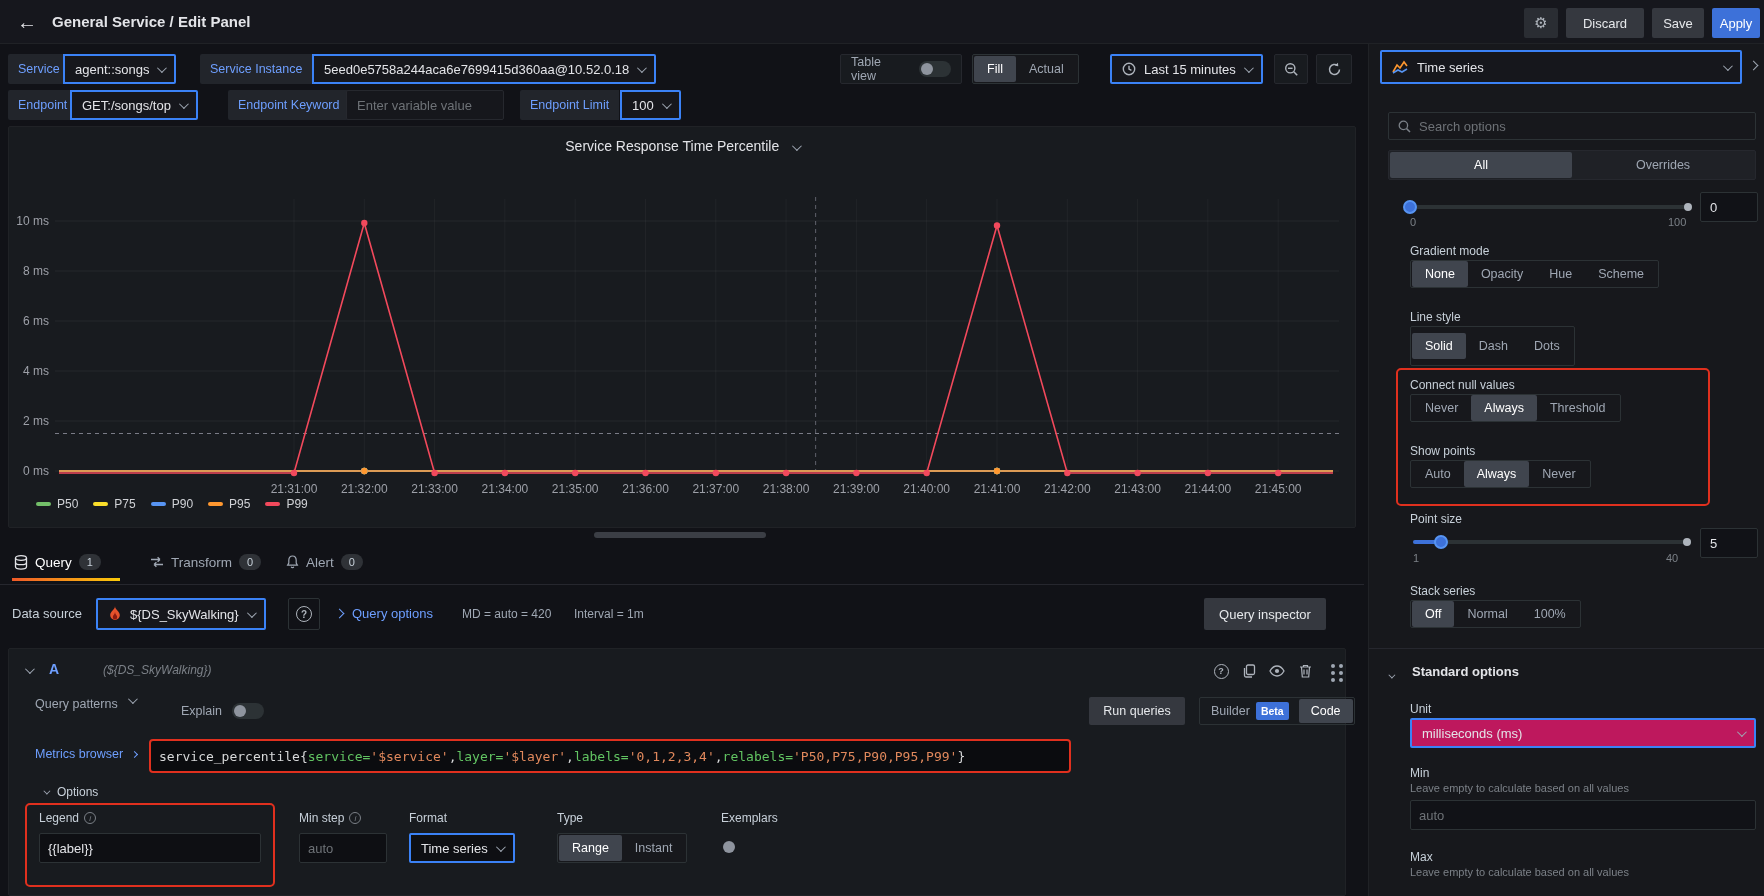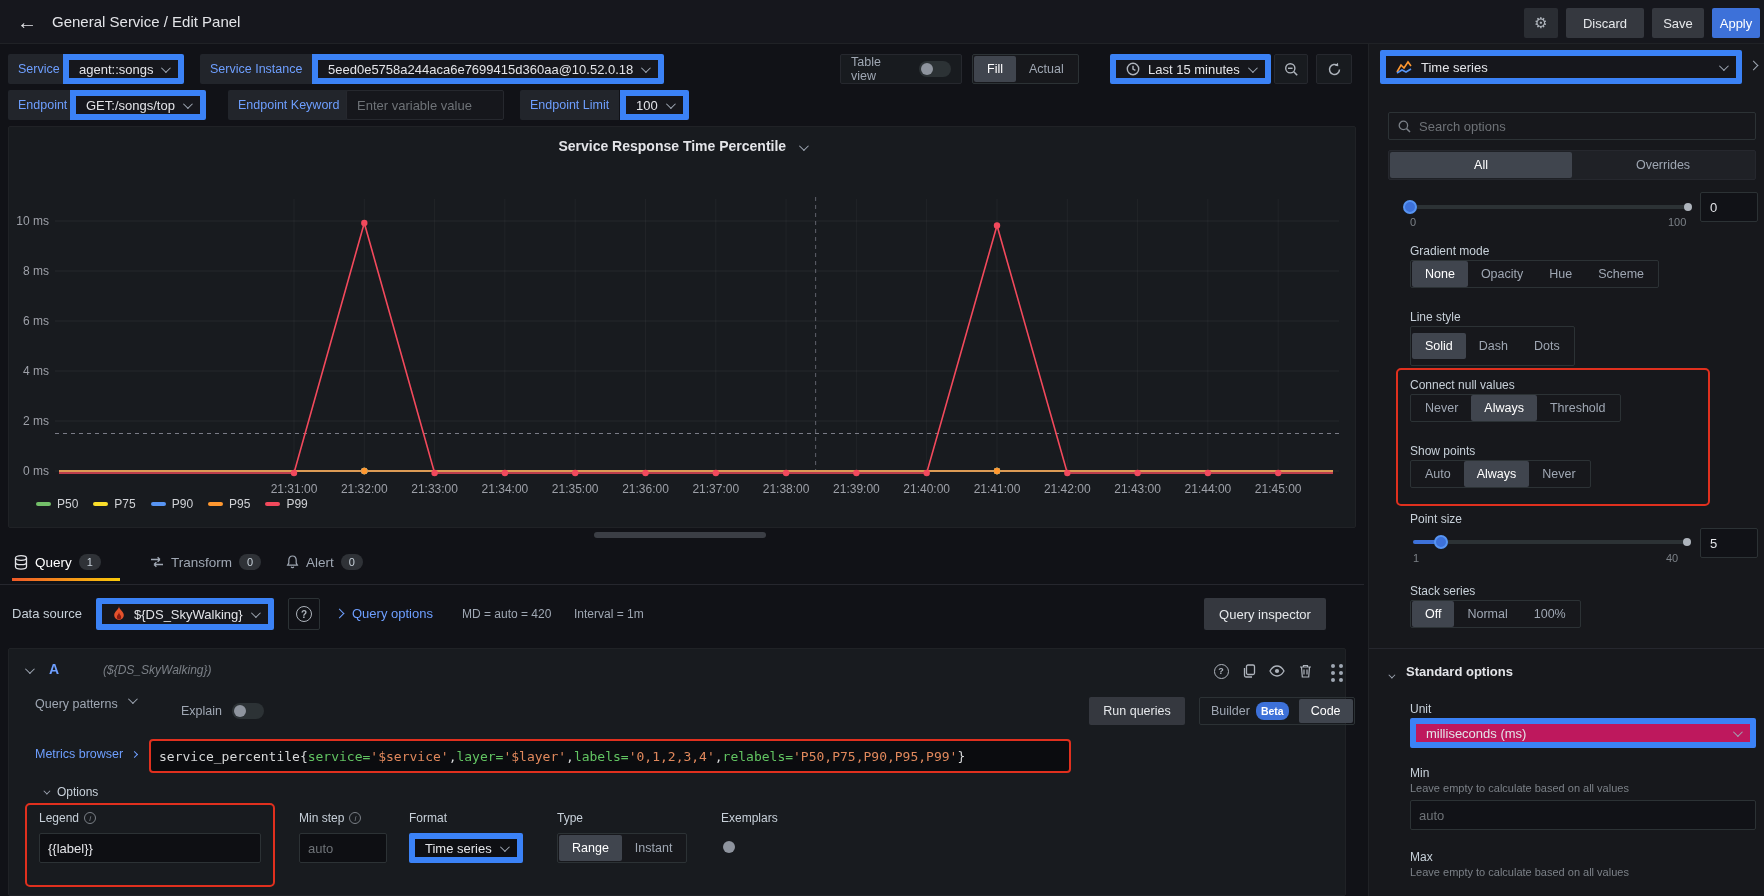--- a/index.html
+++ b/index.html
@@ -3,32 +3,32 @@
 <meta charset="utf-8">
 <style>
   * { margin:0; padding:0; box-sizing:border-box; }
   html,body { width:1764px; height:896px; background:#111217; overflow:hidden;
     font-family:"Liberation Sans","DejaVu Sans",sans-serif; color:#d8d9da; }
   .abs { position:absolute; }
   #stage { position:relative; width:1764px; height:896px; }
 
   
   #header { left:0; top:0; width:1764px; height:44px; background:#16171d; border-bottom:1px solid #202226; }
-  .hdr-title { font-size:15px; font-weight:400; color:#e3e4e8; }
+  .hdr-title { font-size:15px; font-weight:700; color:#e3e4e8; }
   .btn { display:inline-flex; align-items:center; justify-content:center; border-radius:2px;
     font-size:13px; font-weight:500; cursor:pointer; }
   .btn-sec { background:#35383f; color:#e6e8eb; }
   .btn-blue { background:#3d71d9; color:#fff; }
   .icon-btn { display:inline-flex; align-items:center; justify-content:center; color:#aeb4bc;
     border-radius:2px; cursor:pointer; }
 
   
   .chip { display:inline-flex; align-items:center; justify-content:center; background:#22252b;
     color:#6e9fff; font-size:12.5px; font-weight:500; height:30px; padding:0 10px; border-radius:2px 0 0 2px; }
-  .valbox { display:inline-flex; align-items:center; gap:8px; background:#16171c; border:6px solid #3b82f6;
+  .valbox { display:inline-flex; align-items:center; gap:8px; background:#16171c; border:2px solid #3b82f6;
     color:#e3e4e8; font-size:13px; height:30px; padding:0 10px; border-radius:0 2px 2px 0; cursor:pointer; }
   .vinput { background:#16171c; border:1px solid #26282e; color:#e3e4e8; font-size:13px; height:30px;
     padding:0 10px; border-radius:2px; }
   .vinput::placeholder, input::placeholder { color:#6e7277; }
 
   
   .chev { display:inline-block; width:7px; height:7px; border-right:1.5px solid currentColor;
     border-bottom:1.5px solid currentColor; }
   .chev-down { transform:rotate(45deg) translateY(-2px); }
   .chev-right { transform:rotate(-45deg); }
@@ -150,21 +150,21 @@
   <div class="abs chip" style="left:228px; top:90px;">Endpoint Keyword</div>
   <input class="abs vinput" style="left: 346px; top: 90px; width: 158px;" placeholder="Enter variable value">
   <div class="abs chip" style="left:520px; top:90px;">Endpoint Limit</div>
   <div class="abs valbox" style="left:620px; top:90px;">
     <span>100</span>
     <span class="chev chev-down dim"></span>
   </div>
 
   <div class="abs card" style="left:8px; top:126px; width:1348px; height:402px;">
     <div style="position:absolute; left:0; top:10px; width:100%; text-align:center;">
-      <span style="font-size:14px; font-weight:700; color:#e3e4e8;">Service Response Time Percentile</span>
+      <span style="font-size:14px; font-weight:400; color:#e3e4e8;">Service Response Time Percentile</span>
       <span class="chev chev-down dim" style="margin-left:8px;"></span>
     </div>
     <svg id="chart-svg" width="1348" height="372" style="position:absolute; left:0; top:0;">
         <line x1="46" x2="1330" y1="344" y2="344" stroke="rgba(255,255,255,0.06)"></line>
         <text class="axis-text" x="40" y="348" text-anchor="end">0 ms</text>
         <line x1="46" x2="1330" y1="294" y2="294" stroke="rgba(255,255,255,0.06)"></line>
         <text class="axis-text" x="40" y="298" text-anchor="end">2 ms</text>
         <line x1="46" x2="1330" y1="244" y2="244" stroke="rgba(255,255,255,0.06)"></line>
         <text class="axis-text" x="40" y="248" text-anchor="end">4 ms</text>
         <line x1="46" x2="1330" y1="194" y2="194" stroke="rgba(255,255,255,0.06)"></line>
@@ -345,21 +345,21 @@
     </div>
     <div class="abs" style="left:172px; top:48px; display:flex; align-items:center; gap:10px; height:28px;">
       <span class="dim" style="font-size:12.5px;">Explain</span>
       <span class="toggle"></span>
     </div>
     <div class="abs btn btn-sec" style="left:1080px; top:48px; width:96px; height:28px; font-size:12.5px;">Run queries</div>
     <div class="abs" style="left:1190px; top:48px; height:28px; display:flex; align-items:center; border:1px solid #2c3235;
          border-radius:2px; padding:1px;">
       <span style="display:inline-flex; align-items:center; gap:6px; padding:0 10px; font-size:12.5px; color:#9fa7b3; cursor:pointer;">
         <span>Builder</span>
-        <span style="background:#3d71d9; color:#fff; font-size:10.5px; font-weight:700; border-radius:8px; padding:3px 5px;">Beta</span>
+        <span style="background:#3d71d9; color:#fff; font-size:10.5px; font-weight:700; border-radius:2px; padding:3px 5px;">Beta</span>
       </span>
       <span style="display:inline-flex; align-items:center; height:24px; padding:0 12px; font-size:12.5px; color:#fff;
             background:#40454e; border-radius:2px; font-weight:500; cursor:pointer;">Code</span>
     </div>
 
     
     <div class="abs" style="left:26px; top:98px; display:flex; align-items:center; gap:9px; cursor:pointer;">
       <span style="font-size:12.5px; font-weight:500; color:#6e9fff;">Metrics browser</span>
       <span class="chev chev-right" style="color:#6e9fff; width:5px; height:5px;"></span>
     </div>
@@ -491,21 +491,21 @@
 
   <div class="abs sect-lbl" style="left:1410px; top:584px;">Stack series</div>
   <div class="abs seg" style="left:1410px; top:600px; height:28px;">
       <span class="active">Off</span>
       <span>Normal</span>
       <span>100%</span>
     </div>
 
   <div class="abs" style="left:1369px; top:648px; width:395px; height:1px; background:#26272e;"></div>
 
-  <div class="abs" style="left:1388px; top:664px; display:flex; align-items:flex-end; gap:13px; cursor:pointer;">
+  <div class="abs" style="left:1388px; top:664px; display:flex; align-items:flex-end; gap:19px; cursor:pointer;">
     <span class="chev chev-down dim" style="width:5px; height:5px;"></span>
     <span style="font-size:13px; font-weight:700; color:#e3e4e8;">Standard options</span>
   </div>
 
   <div class="abs sect-lbl" style="left:1410px; top:702px;">Unit</div>
   <div class="abs valbox" style="left:1410px; top:718px; width:346px; height:30px; border-radius:2px; justify-content:space-between; background:#be185d;">
     <span>milliseconds (ms)</span>
     <span class="chev chev-down dim"></span>
   </div>
 

